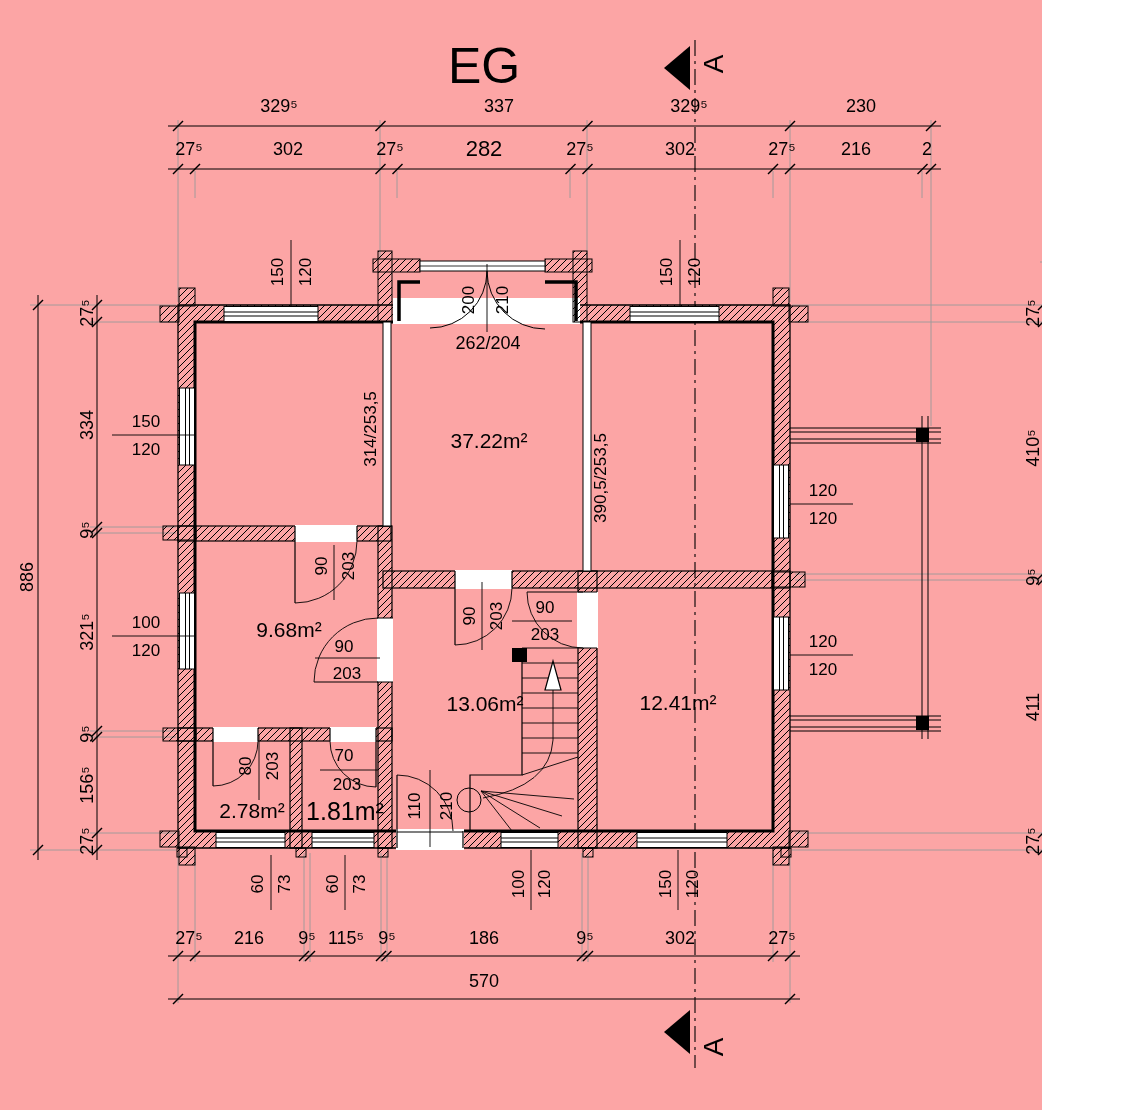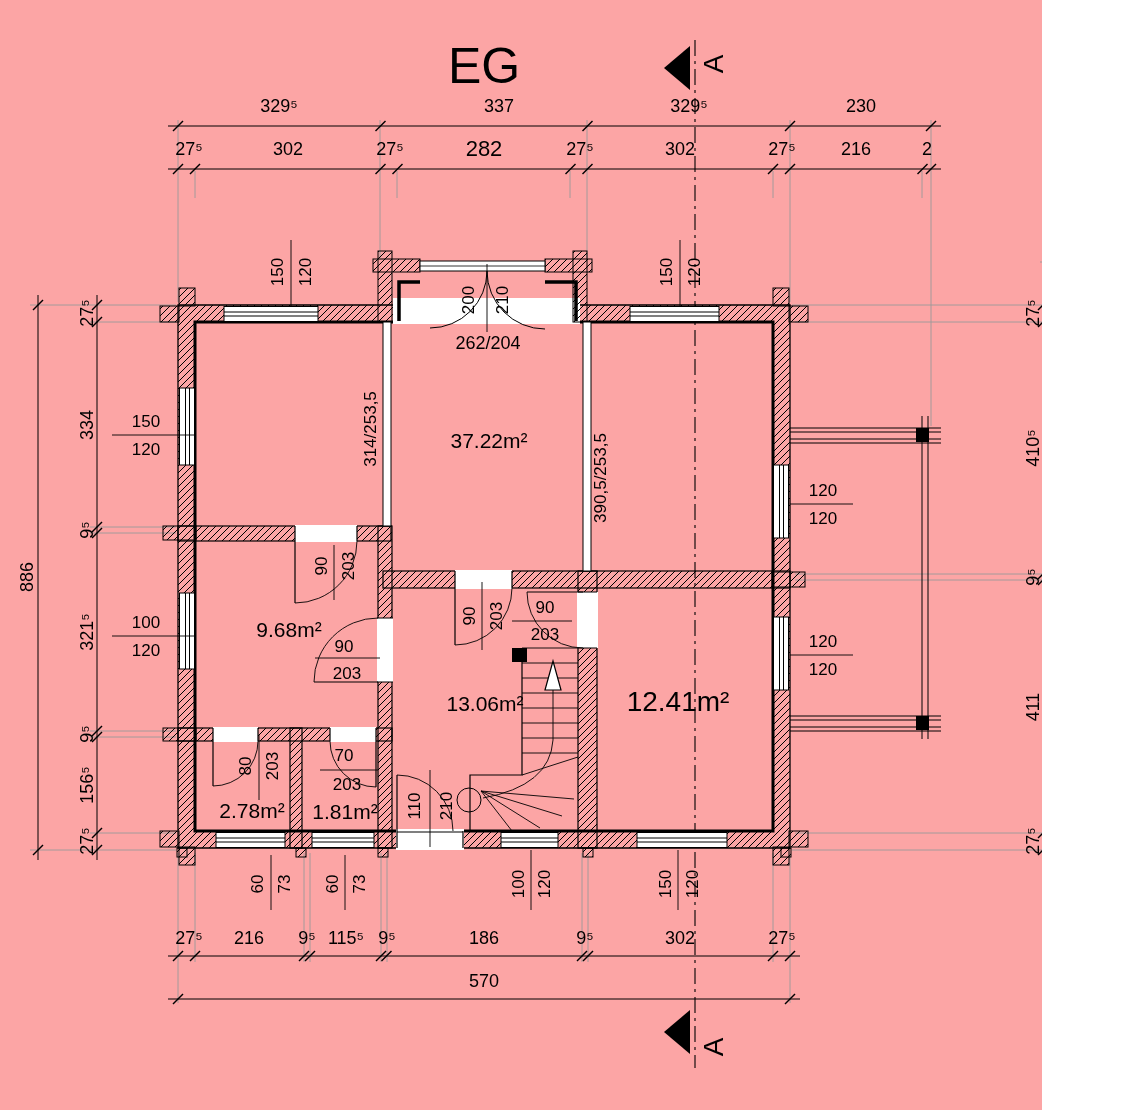--- a/index.html
+++ b/index.html
@@ -321,17 +321,17 @@
       <span class="lbl r" style="left: 446px; top: 806px; font-size: 17px;">210</span>
       <span class="lbl r" style="left: 245px; top: 766px; font-size: 17px;">80</span>
       <span class="lbl r" style="left: 272px; top: 766px; font-size: 17px;">203</span>
       <span class="lbl" style="left: 344px; top: 755px; font-size: 17px;">70</span>
       <span class="lbl" style="left: 347px; top: 784px; font-size: 17px;">203</span>
       <span class="lbl r" style="left: 370px; top: 429px; font-size: 17px;">314/253,5</span>
       <span class="lbl r" style="left: 600px; top: 478px; font-size: 17px;">390,5/253,5</span>
       <span class="lbl" style="left: 489px; top: 440px; font-size: 21px;">37.22m²</span>
       <span class="lbl" style="left: 289px; top: 629px; font-size: 21px;">9.68m²</span>
       <span class="lbl" style="left: 485px; top: 703px; font-size: 21px;">13.06m²</span>
-      <span class="lbl" style="left: 678px; top: 702px; font-size: 28px;">12.41m²</span>
+      <span class="lbl" style="left: 678px; top: 702px; font-size: 21px;">12.41m²</span>
       <span class="lbl" style="left: 252px; top: 810px; font-size: 21px;">2.78m²</span>
-      <span class="lbl" style="left: 345px; top: 811px; font-size: 21px;">1.81m²</span>
+      <span class="lbl" style="left: 345px; top: 811px; font-size: 25px;">1.81m²</span>
     </div>
 </div>
 
 </body></html>

